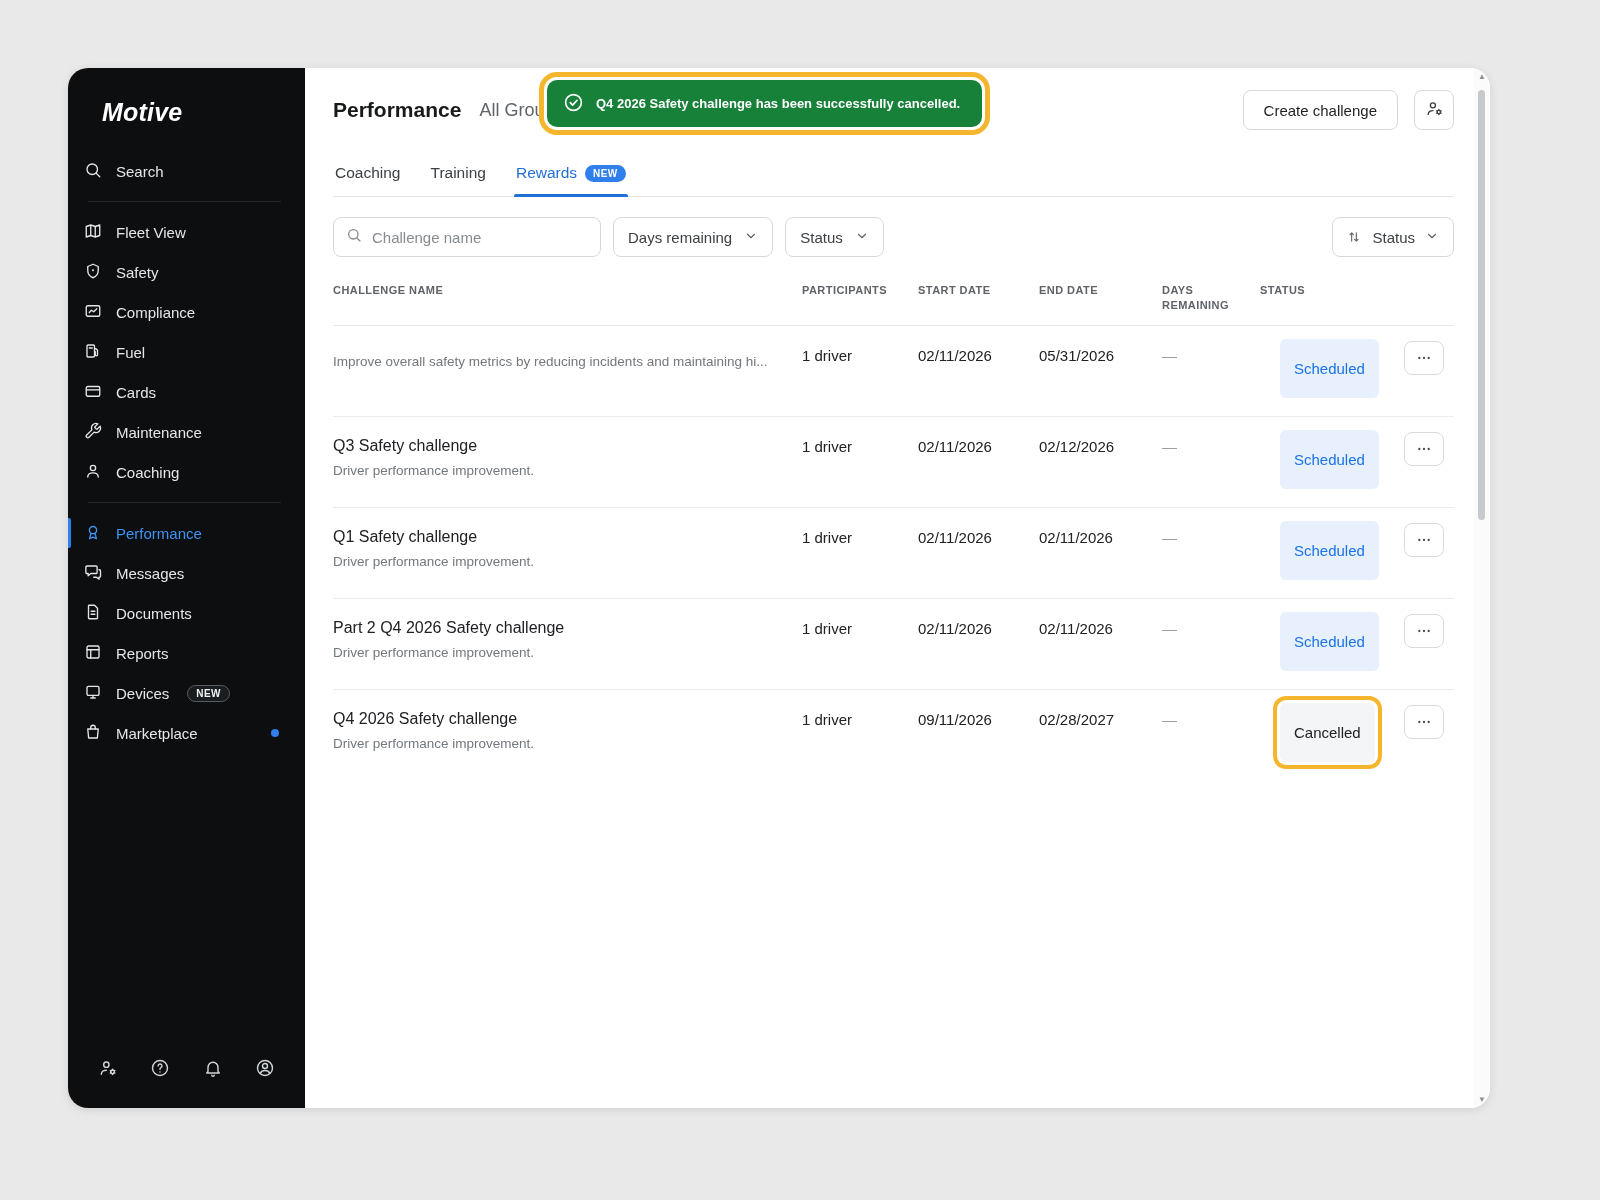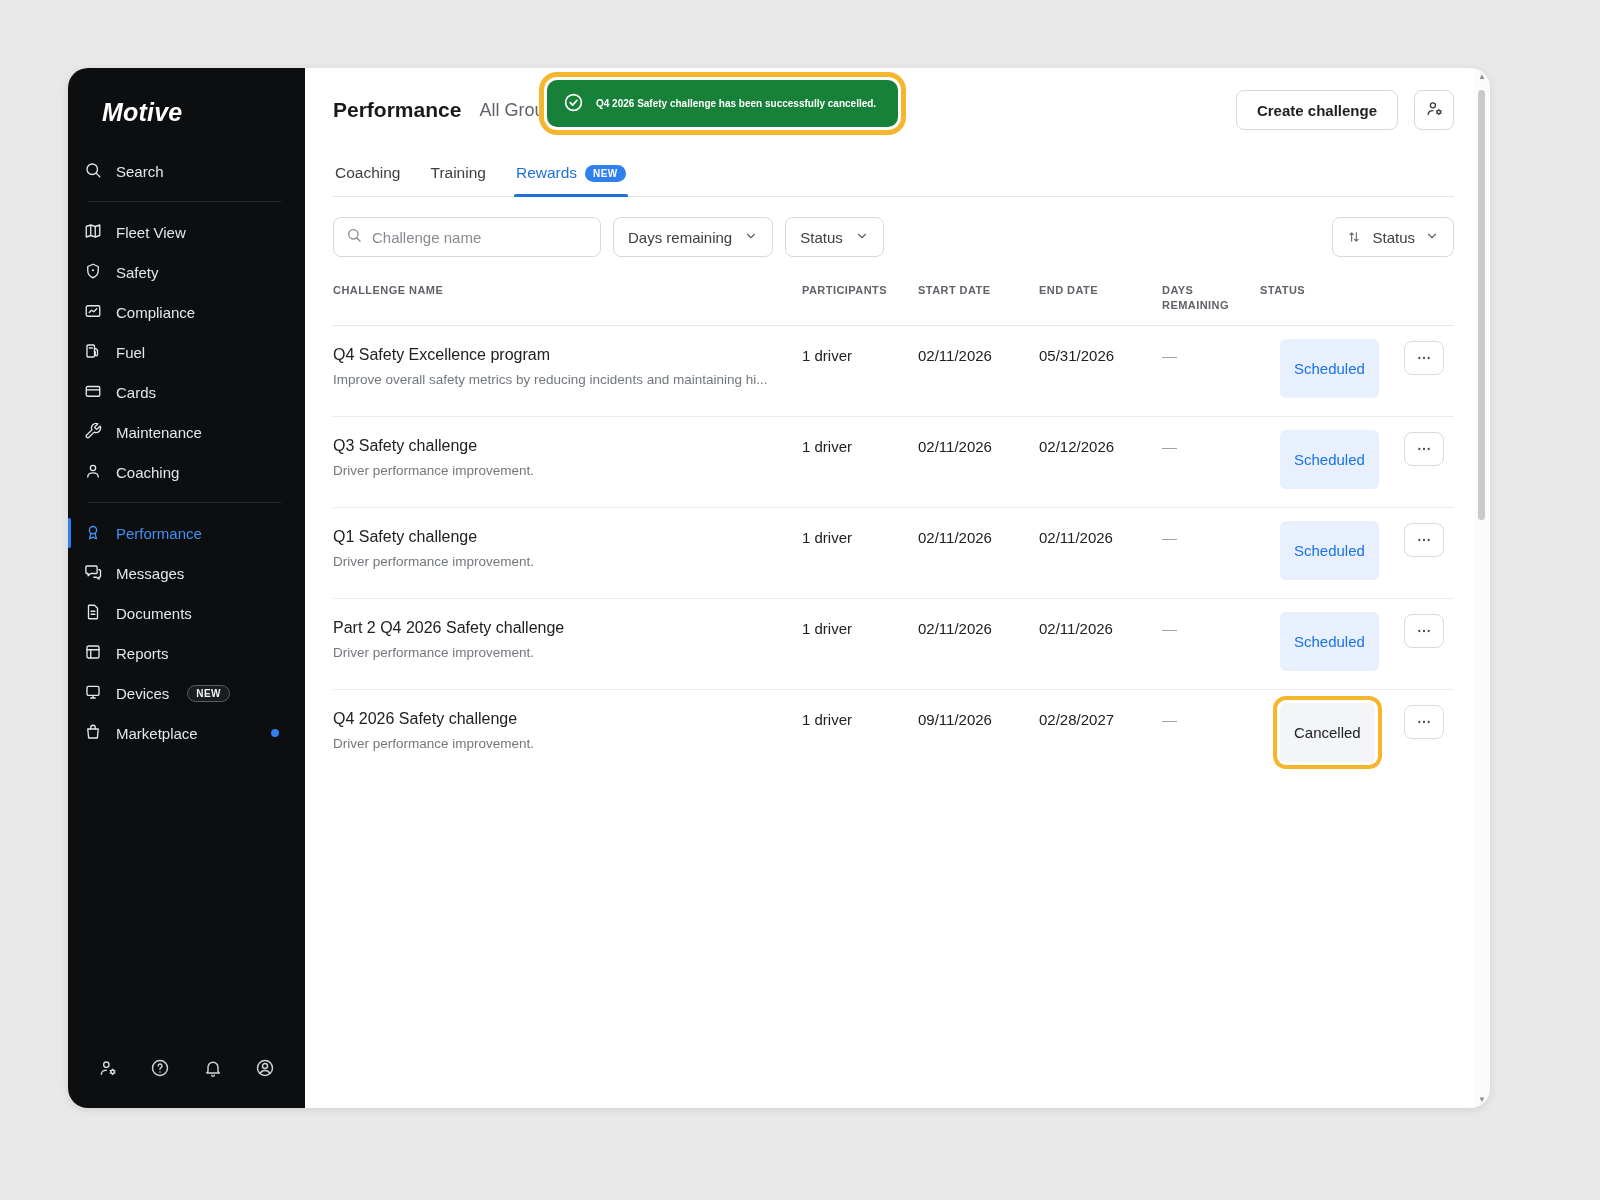--- a/index.html
+++ b/index.html
@@ -42,36 +42,36 @@
   .sidebar-footer svg { width:20px; height:20px; cursor:pointer; }
 
   
   .main { flex:1; position:relative; padding:0 20px 0 28px; overflow:hidden; background:#fff; }
 
   .topbar { display:flex; align-items:center; padding-top:20px; height:64px; }
   .page-title { font-size:21px; font-weight:700; color:#17191b; }
   .group-label { font-size:18px; color:#5f6368; margin-left:18px; white-space:nowrap; }
   .create-btn {
     margin-left:auto; height:40px; padding:0 20px; background:#fff;
-    border:1px solid #d6d9dc; border-radius:8px; font-size:15px; font-weight:700;
+    border:1px solid #d6d9dc; border-radius:8px; font-size:15px; font-weight:400;
     color:#1d1f21; cursor:pointer; font-family:inherit;
   }
   .admin-btn {
     width:40px; height:40px; margin-left:16px; background:#fff; border:1px solid #d6d9dc;
     border-radius:8px; display:flex; align-items:center; justify-content:center;
     color:#3c4043; cursor:pointer;
   }
   .admin-btn svg { width:19px; height:19px; }
 
   
   .toast {
     position:absolute; top:12px; left:242px; z-index:6;
     display:flex; align-items:center; gap:12px; height:47px;
     padding:0 22px 0 16px; background:#17813a; color:#fff;
-    font-size:10px; font-weight:700; border-radius:10px; white-space:nowrap;
+    font-size:13px; font-weight:700; border-radius:10px; white-space:nowrap;
     box-shadow:0 0 0 3px #ffffff, 0 0 0 8px #f5b62e;
   }
   .toast svg { width:21px; height:21px; flex-shrink:0; }
 
   
   .tabs { display:flex; gap:26px; margin-top:26px; border-bottom:1px solid #e4e6e8; }
   .tab {
     position:relative; display:flex; align-items:center; gap:8px;
     padding:6px 2px 14px 2px; font-size:15.5px; color:#3c4043; cursor:pointer;
   }
@@ -359,21 +359,20 @@
         <span>PARTICIPANTS</span>
         <span>START DATE</span>
         <span>END DATE</span>
         <span>DAYS REMAINING</span>
         <span>STATUS</span>
         <span></span>
       </div>
 
       <div class="row grid-cols">
         <div>
-          <div class="name-t">Q4 Safety Excellence program</div>
           <div class="name-d">Improve overall safety metrics by reducing incidents and maintaining hi...</div>
         </div>
         <div class="cell">1 driver</div>
         <div class="cell">02/11/2026</div>
         <div class="cell">05/31/2026</div>
         <div class="cell dash">—</div>
         <div><span class="pill scheduled">Scheduled</span></div>
         <div class="more-btn">
             <svg viewBox="0 0 24 24" fill="currentColor">
               <circle cx="5" cy="12" r="1.7"></circle>

